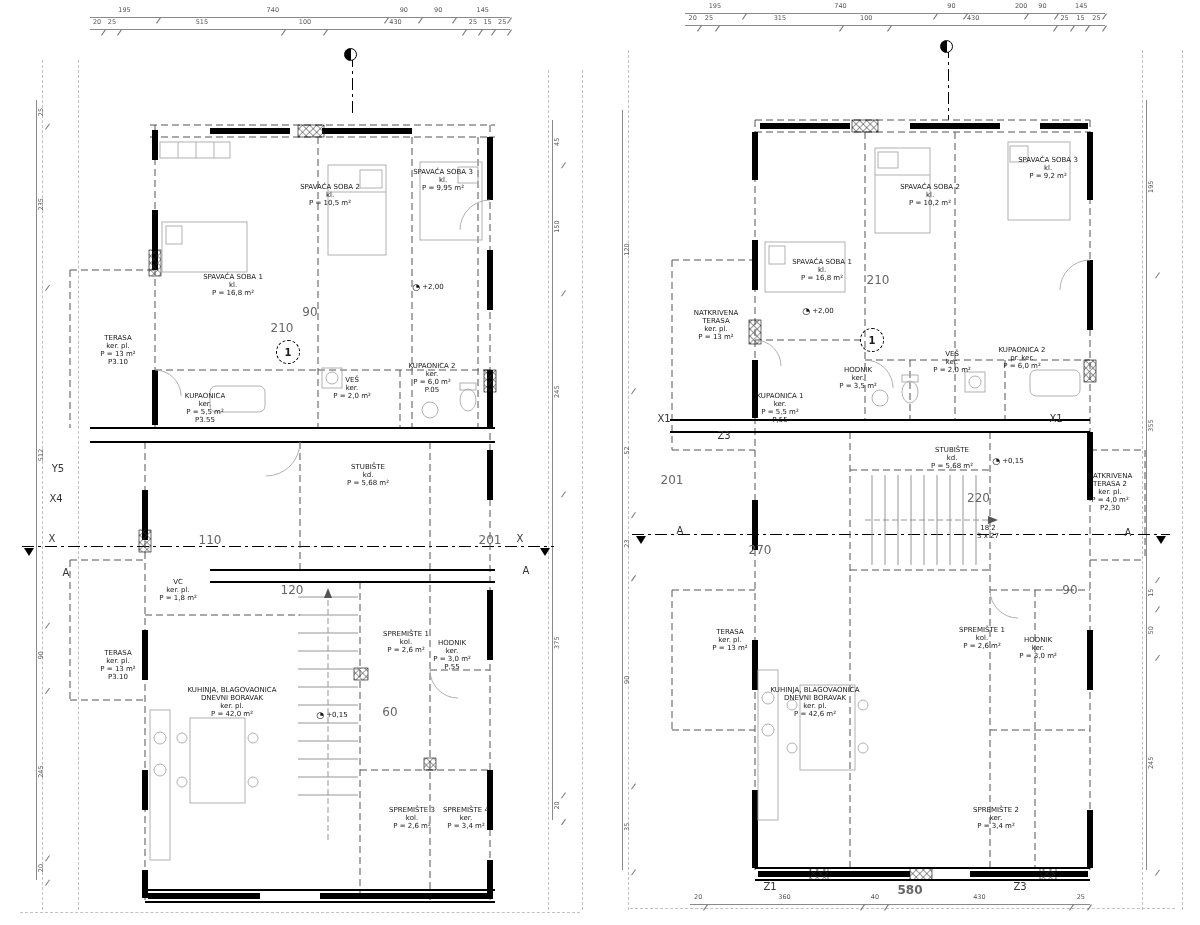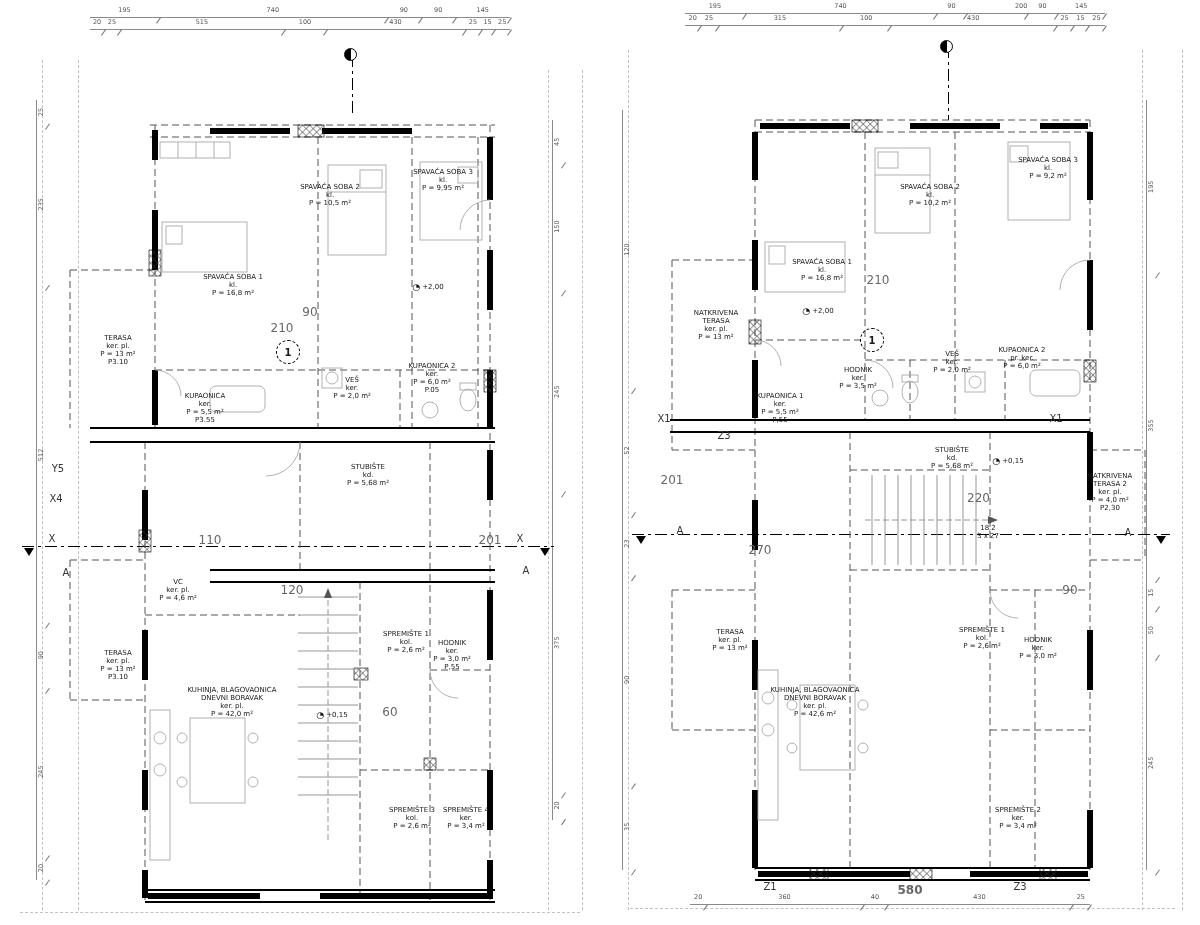--- a/index.html
+++ b/index.html
@@ -240,21 +240,21 @@
 P = 2,0 m²</div>
     <div class="room-label" style="left: 372px; top: 308px;">KUPAONICA 2
 ker.
 P = 6,0 m²
 P.05</div>
     <div class="room-label" style="left: 308px; top: 405px;">STUBIŠTE
 kd.
 P = 5,68 m²</div>
     <div class="room-label" style="left: 118px; top: 520px;">VC
 ker. pl.
-P = 4,6 m²</div>
+P = 1,8 m²</div>
     <div class="room-label" style="left: 58px; top: 595px;">TERASA
 ker. pl.
 P = 13 m²
 P3.10</div>
     <div class="room-label" style="left: 172px; top: 632px;">KUHINJA, BLAGOVAONICA
 DNEVNI BORAVAK
 ker. pl.
 P = 42,0 m²</div>
     <div class="room-label" style="left: 346px; top: 572px;">SPREMIŠTE 1
 kol.
@@ -395,21 +395,21 @@
     <div class="room-label" style="left: 205px; top: 672px;">KUHINJA, BLAGOVAONICA
 DNEVNI BORAVAK
 ker. pl.
 P = 42,6 m²</div>
     <div class="room-label" style="left: 372px; top: 608px;">SPREMIŠTE 1
 kol.
 P = 2,6 m²</div>
     <div class="room-label" style="left: 428px; top: 618px;">HODNIK
 ker.
 P = 3,0 m²</div>
-    <div class="room-label" style="left: 408px; top: 788px;">SPREMIŠTE 2
+    <div class="room-label" style="left: 386px; top: 788px;">SPREMIŠTE 2
 ker.
 P = 3,4 m²</div>
     <div class="axis-label" style="left: 54px; top: 388px;">X1</div>
     <div class="axis-label" style="left: 114px; top: 405px;">Z3</div>
     <div class="axis-label" style="left: 70px; top: 500px;">A</div>
     <div class="axis-label" style="left: 446px; top: 388px;">X1</div>
     <div class="axis-label" style="left: 518px; top: 502px;">A</div>
     <div class="axis-label" style="left: 160px; top: 856px;">Z1</div>
     <div class="axis-label" style="left: 410px; top: 856px;">Z3</div>
     <div class="dim-num" style="left: 268px; top: 250px;">210</div>

